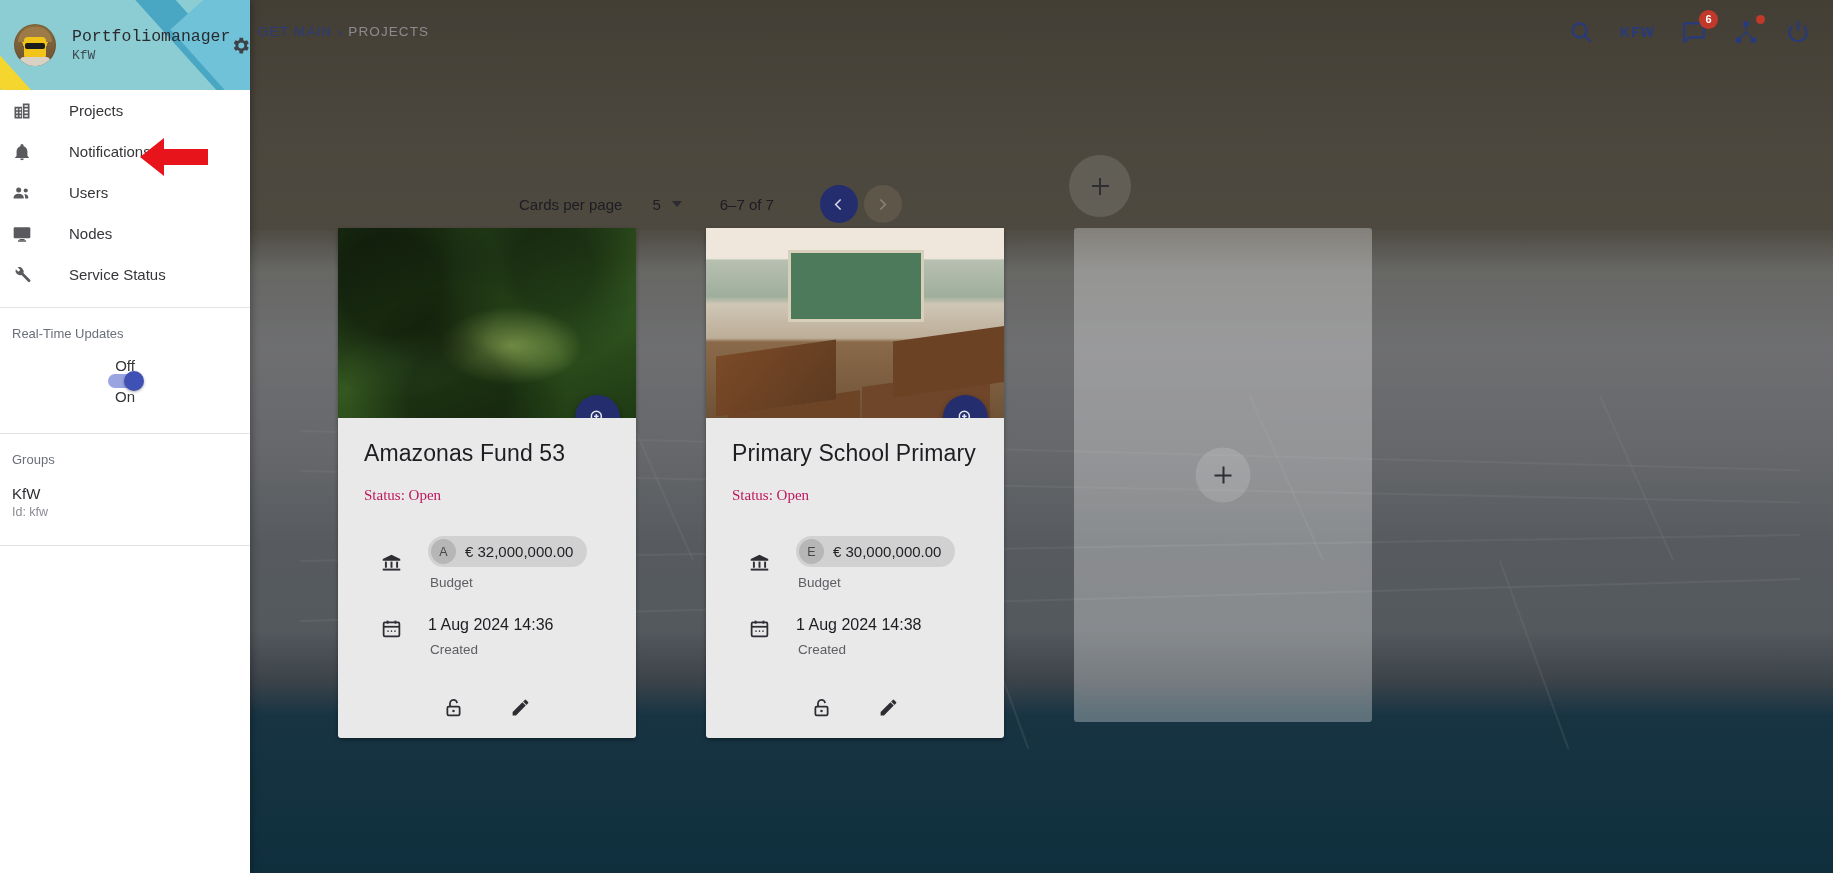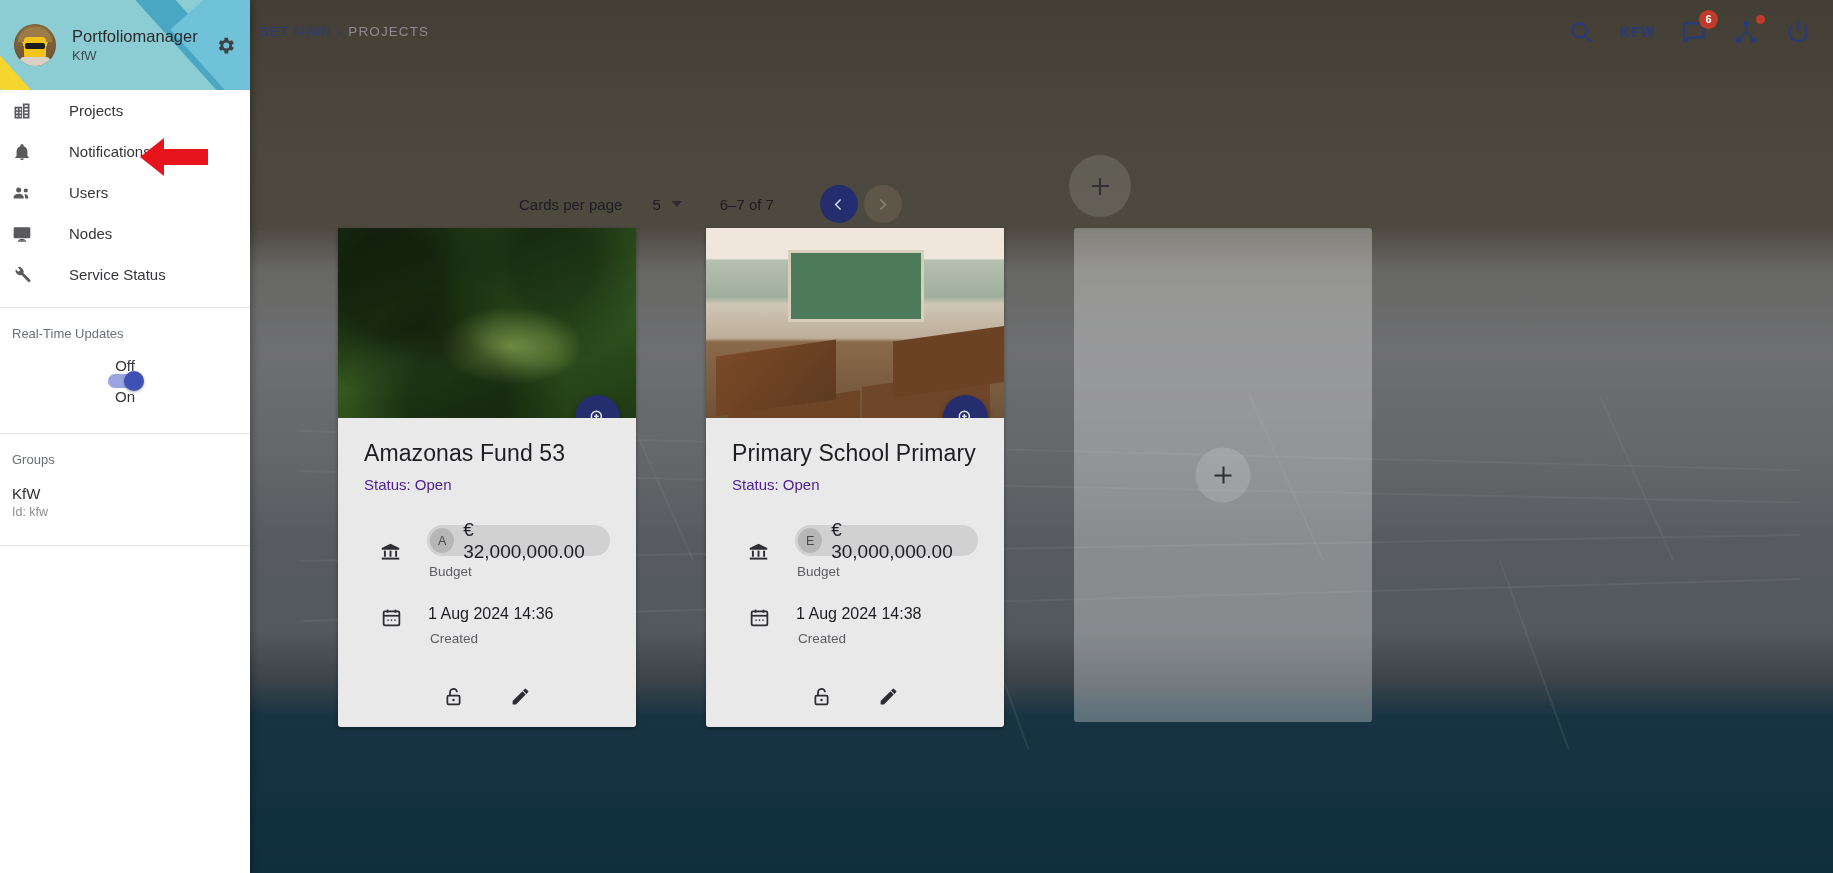--- a/index.html
+++ b/index.html
@@ -173,39 +173,39 @@
     box-shadow: 0 3px 6px rgba(0,0,0,.4);
     cursor: pointer; z-index: 3;
   }
   .fab-zoom svg { width: 20px; height: 20px; }
 
   .card-body { padding: 22px 26px 0 26px; }
   .card-title {
     font-size: 23px; font-weight: 400; color: #1d1d22;
     letter-spacing: .1px; line-height: 1.15;
   }
-  .card-sub { font-size: 15px; color: #4c1d95; margin-top: 10px; }
+  .card-sub { font-size: 15px; color: #be185d; margin-top: 21px; font-family: Liberation Serif, serif; }
 
   .info-row { display: flex; align-items: flex-start; margin-top: 32px; padding-left: 10px; }
   .info-icon { width: 34px; color: #2d2d33; display: flex; justify-content: center; padding-top: 16px;}
   .info-icon svg { width: 21px; height: 21px; }
   .info-main { margin-left: 20px; }
   .chip {
     display: inline-flex; align-items: center;
     height: 31px; border-radius: 16px;
     background: rgba(0,0,0,.10);
     padding: 0 14px 0 3px;
   }
   .chip-avatar {
     width: 25px; height: 25px; border-radius: 50%;
     background: rgba(0,0,0,.13);
     display: flex; align-items: center; justify-content: center;
     font-size: 12.5px; color: #46464c; margin-right: 9px;
   }
-  .chip-text { font-size: 19px; color: #1e1e24; }
+  .chip-text { font-size: 15px; color: #1e1e24; }
   .info-label { font-size: 13.5px; color: #5d5d63; margin-top: 8px; margin-left: 2px; }
   .info-value { font-size: 16px; color: #1d1d22; }
 
   .card-actions {
     display: flex; justify-content: center; gap: 46px;
     padding: 26px 0 20px 0; margin-top: 14px;
   }
   .card-actions .act { color: #2d2d33; cursor: pointer; display: flex; }
   .card-actions svg { width: 21px; height: 21px; }
 
@@ -243,21 +243,21 @@
   
   #drawer {
     position: absolute; left: 0; top: 0; width: 250px; height: 873px;
     background: #fff; z-index: 60;
     box-shadow: 2px 0 8px rgba(0,0,0,.3);
     overflow: hidden;
   }
   #drawer-header {
     position: relative; width: 250px; height: 90px;
     background: #8ccdd3; overflow: hidden;
-    display: flex; align-items: center; padding: 8px 14px;
+    display: flex; align-items: center; padding: 8px 14px; font-family: Liberation Mono, monospace;
   }
   #drawer-header .band {
     position: absolute; width: 430px; height: 30px;
     background: #4aa7c4; transform: rotate(48deg);
     left: -55px; top: -10px;
   }
   #drawer-header .band2 {
     position: absolute; width: 430px; height: 16px;
     background: #2d3f7d; transform: rotate(48deg);
     left: -8px; top: -18px; opacity: .75;

